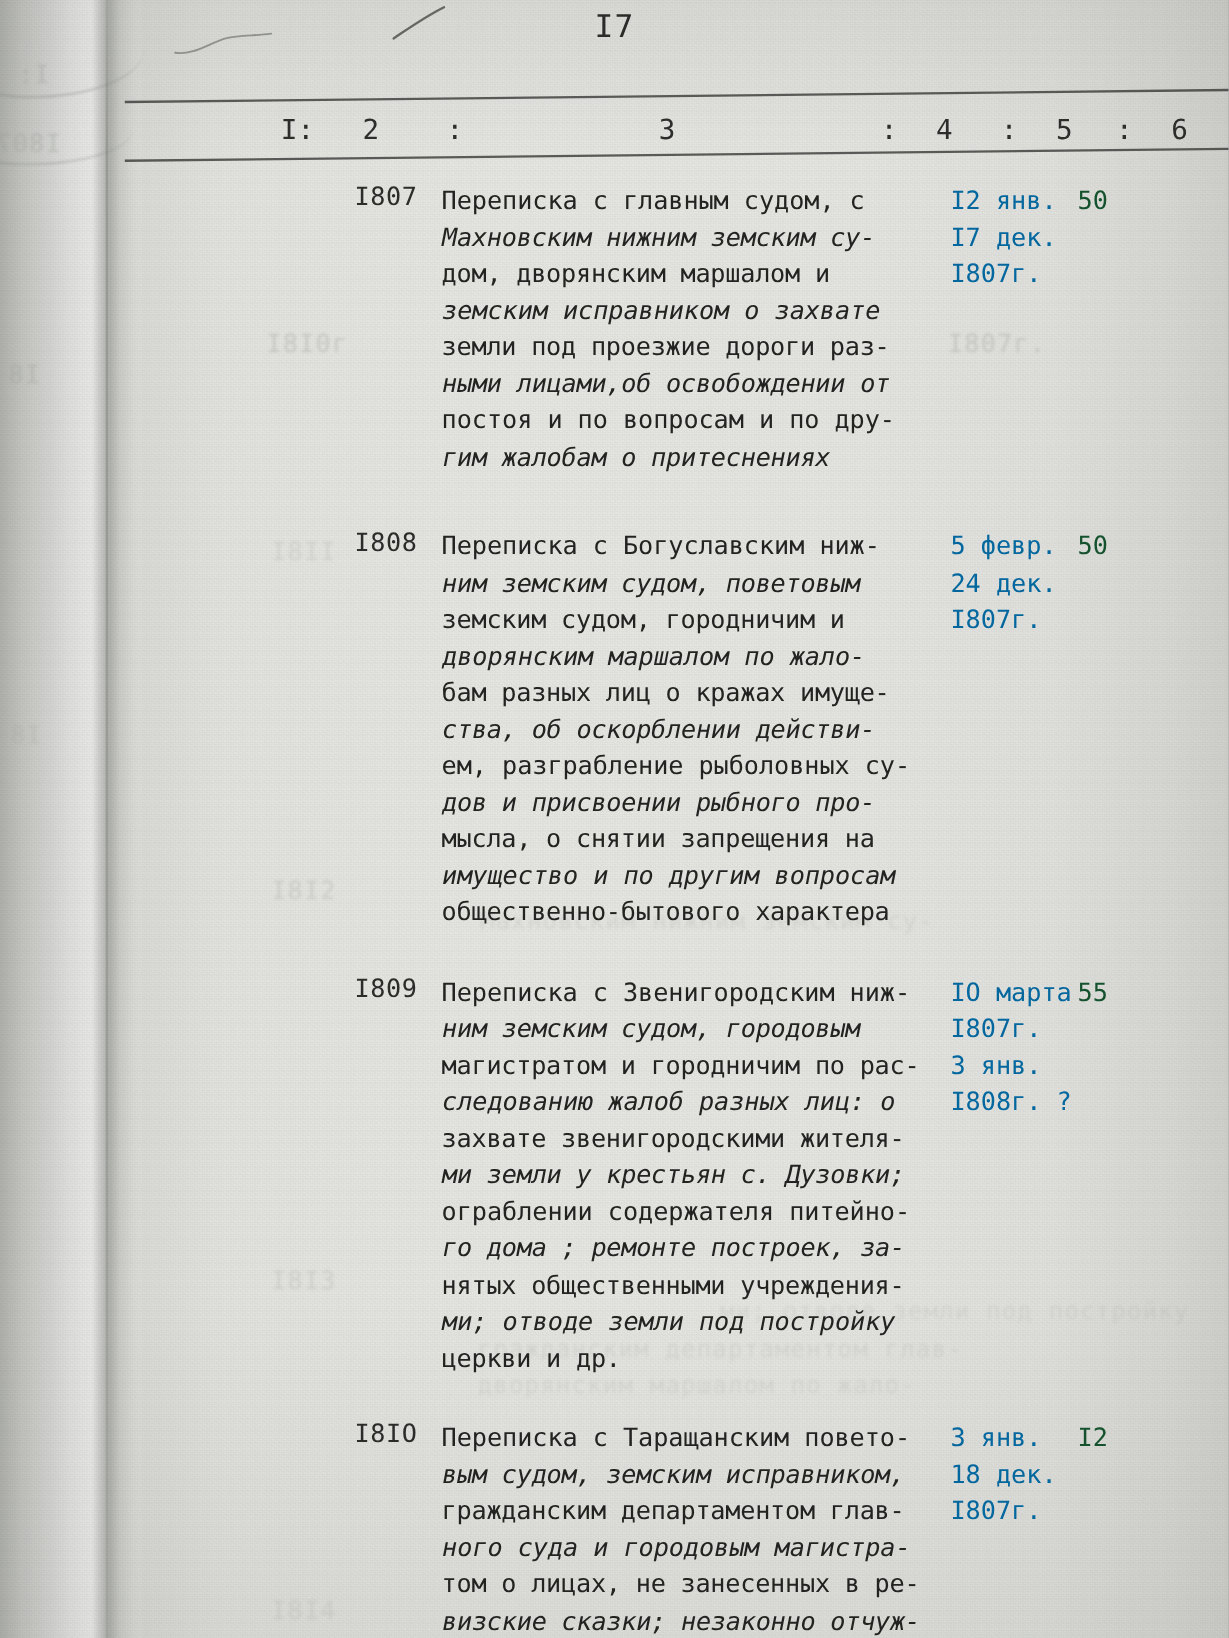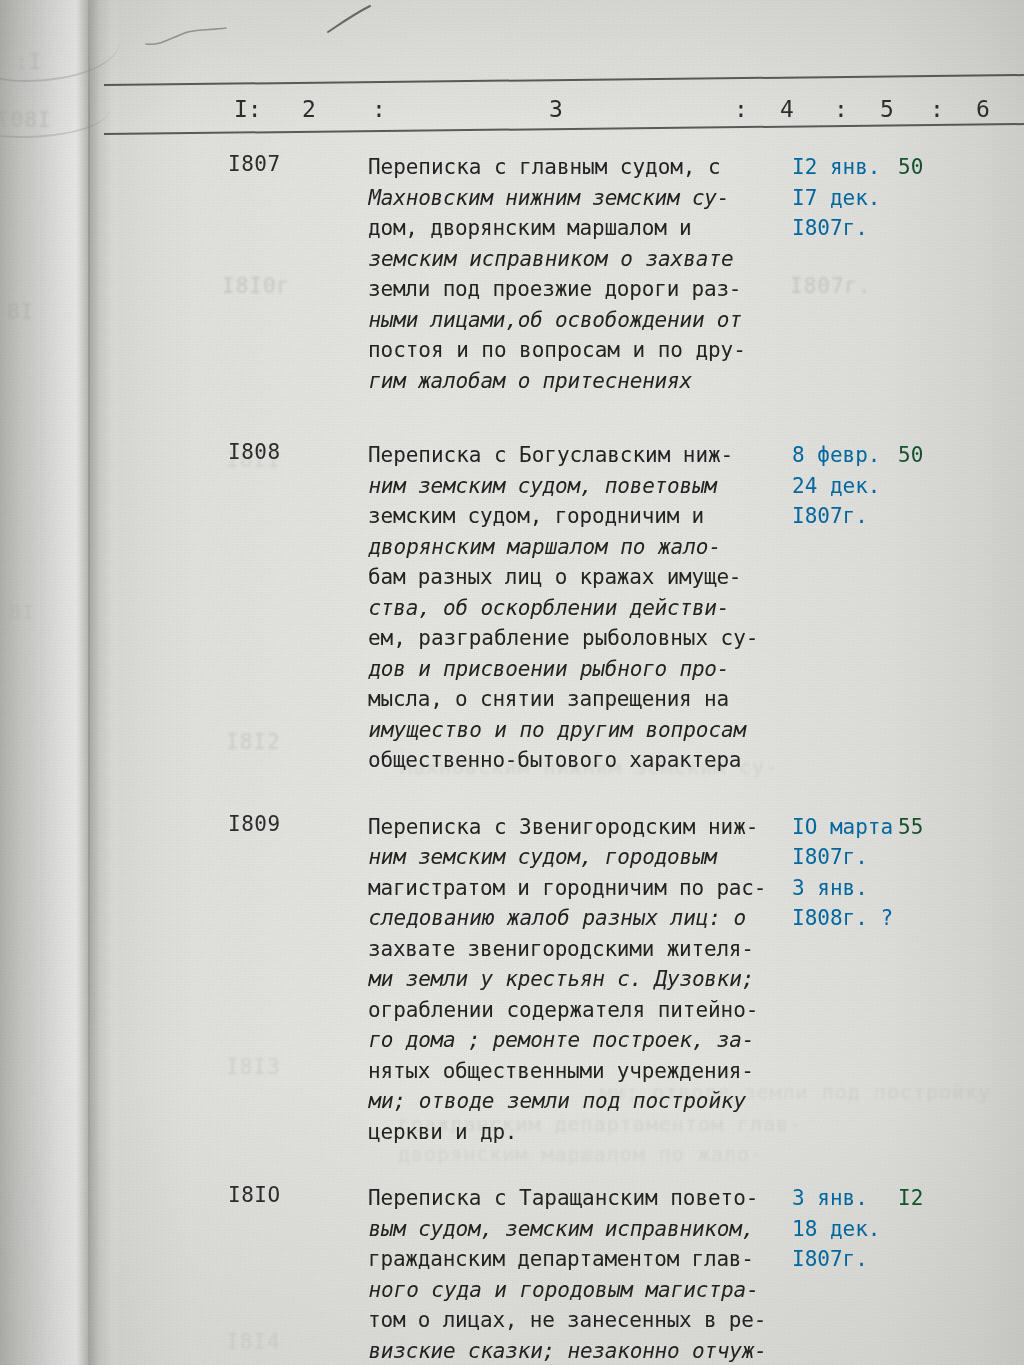--- a/index.html
+++ b/index.html
@@ -182,20 +182,21 @@
   }
   .col-year {
     position: absolute;
     left: 228px;
     top: 0;
     width: 120px;
     font-size: 21px;
     color: #2c2d2b;
     letter-spacing: .5px;
     white-space: pre;
+    text-align: right;
   }
   .col-desc {
     position: absolute;
     left: 368px;
     top: 0;
     width: 420px;
     font-size: 21px;
     line-height: 30.5px;
     color: #232422;
     letter-spacing: -.2px;
@@ -256,20 +257,21 @@
   <div class="ghost" style="left:398px; top:1142px; font-size:20px; opacity:.18;">дворянским маршалом по жало-</div>
   <div class="ghost" style="left:600px; top:1080px; font-size:20px; opacity:.18;">ми; отводе земли под постройку</div>
 
   <svg class="pen-mark" style="left:140px; top:10px;" width="130" height="44" viewBox="0 0 130 44">
     <path d="M6 34 C22 36, 34 26, 48 22 C60 19, 72 20, 86 18" fill="none" stroke="#7c7e7a" stroke-width="1.6" stroke-linecap="round" opacity=".75"></path>
   </svg>
   <svg class="pen-mark" style="left:320px; top:2px;" width="90" height="40" viewBox="0 0 90 40">
     <path d="M8 30 C20 22, 34 12, 50 4" fill="none" stroke="#53554f" stroke-width="2" stroke-linecap="round" opacity=".85"></path>
   </svg>
 
+  <div class="page-number">I7</div>
 
   <div class="rule r1"></div>
   <div class="rule r2"></div>
 
   <div class="col-head">
     <span class="ch1">I:</span>
     <span class="ch2">2</span>
     <span class="ch3">:</span>
     <span class="ch4">3</span>
     <span class="ch5">:</span>
@@ -286,21 +288,21 @@
           <div class="col-year">I807</div>
           <div class="col-desc"><span class="desc-line">Переписка с главным судом, с</span><span class="desc-line">Махновским нижним земским су-</span><span class="desc-line">дом, дворянским маршалом и</span><span class="desc-line">земским исправником о захвате</span><span class="desc-line">земли под проезжие дороги раз-</span><span class="desc-line">ными лицами,об освобождении от</span><span class="desc-line">постоя и по вопросам и по дру-</span><span class="desc-line">гим жалобам о притеснениях</span></div>
           <div class="col-dates"><span class="date-line">I2 янв.</span><span class="date-line">I7 дек.</span><span class="date-line">I807г.</span></div>
           <div class="col-count"><span class="count-line">50</span></div>
         </div>
       </div>
       <div class="entry entry-I808">
         <div class="entry-grid" style="height: 339.5px; margin-top: 40px;">
           <div class="col-year">I808</div>
           <div class="col-desc"><span class="desc-line">Переписка с Богуславским ниж-</span><span class="desc-line">ним земским судом, поветовым</span><span class="desc-line">земским судом, городничим и</span><span class="desc-line">дворянским маршалом по жало-</span><span class="desc-line">бам разных лиц о кражах имуще-</span><span class="desc-line">ства, об оскорблении действи-</span><span class="desc-line">ем, разграбление рыболовных су-</span><span class="desc-line">дов и присвоении рыбного про-</span><span class="desc-line">мысла, о снятии запрещения на</span><span class="desc-line">имущество и по другим вопросам</span><span class="desc-line">общественно-бытового характера</span></div>
-          <div class="col-dates"><span class="date-line">8 февр.</span><span class="date-line">24 дек.</span><span class="date-line">I807г.</span></div>
+          <div class="col-dates"><span class="date-line">5 февр.</span><span class="date-line">24 дек.</span><span class="date-line">I807г.</span></div>
           <div class="col-count"><span class="count-line">50</span></div>
         </div>
       </div>
       <div class="entry entry-I809">
         <div class="entry-grid" style="height: 339.5px;">
           <div class="col-year">I809</div>
           <div class="col-desc"><span class="desc-line">Переписка с Звенигородским ниж-</span><span class="desc-line">ним земским судом, городовым</span><span class="desc-line">магистратом и городничим по рас-</span><span class="desc-line">следованию жалоб разных лиц: о</span><span class="desc-line">захвате звенигородскими жителя-</span><span class="desc-line">ми земли у крестьян с. Дузовки;</span><span class="desc-line">ограблении содержателя питейно-</span><span class="desc-line">го дома ; ремонте построек, за-</span><span class="desc-line">нятых общественными учреждения-</span><span class="desc-line">ми; отводе земли под постройку</span><span class="desc-line">церкви и др.</span></div>
           <div class="col-dates"><span class="date-line">IO марта</span><span class="date-line">I807г.</span><span class="date-line">3 янв.</span><span class="date-line">I808г. ?</span></div>
           <div class="col-count"><span class="count-line">55</span></div>
         </div>

